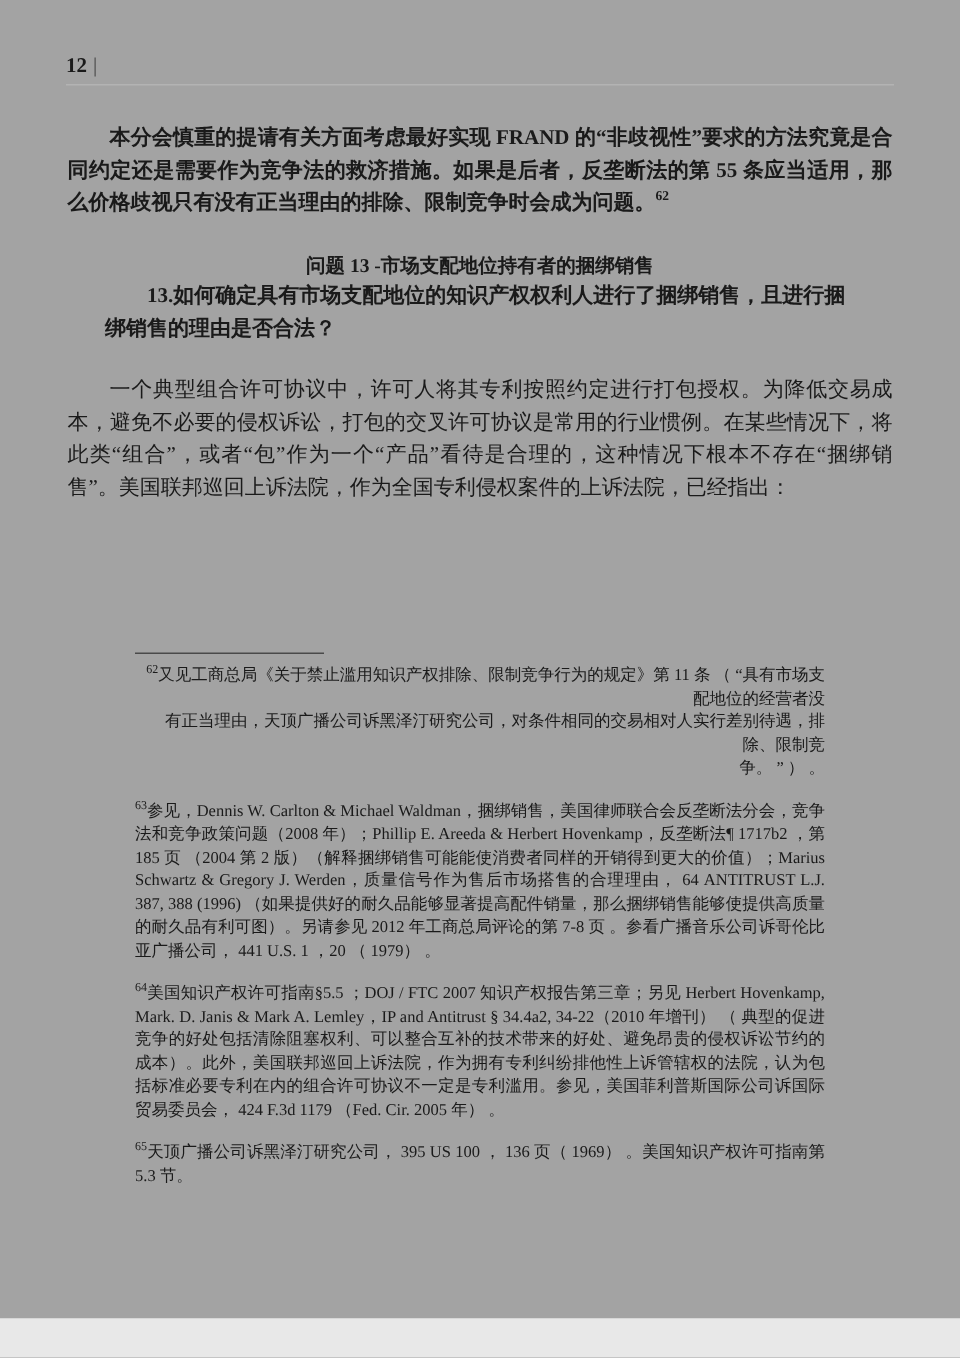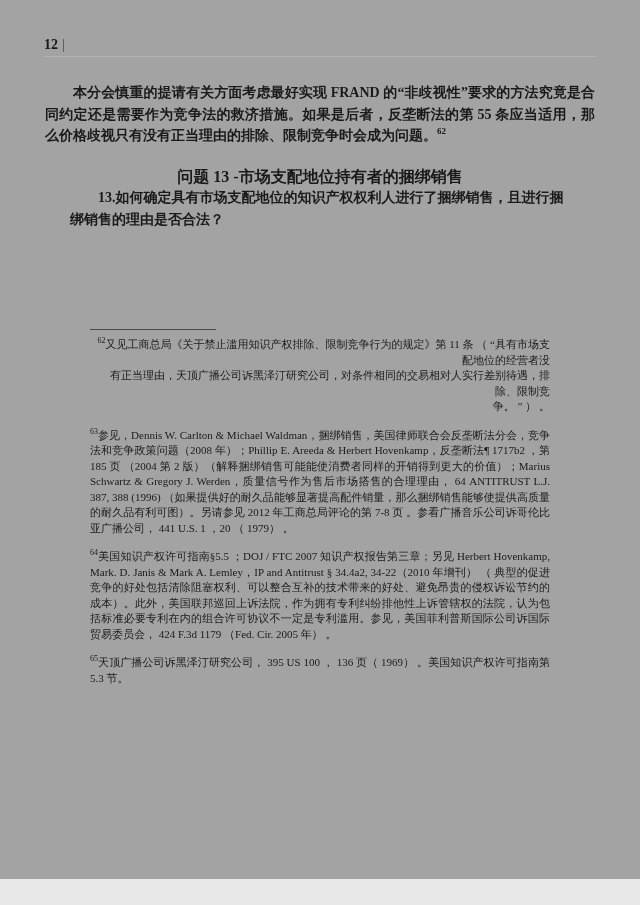--- a/index.html
+++ b/index.html
@@ -28,21 +28,21 @@
     font-size:14px;
     line-height:21.5px;
     text-align:justify;
     text-indent:2em;
     margin:0;
   }
   #p1 { margin-top:25px;font-weight:bold; }
   #p2 { margin-top:11px; }
   #p3 { margin-top:20px; }
   .heading {
-    font-size:16px;
+    font-size:13px;
     font-weight:bold;
     text-align:center;
     line-height:21.5px;
     margin:19px 0 0 0;
   }
   .subheading {
     font-size:14px;
     font-weight:bold;
     line-height:21.5px;
     margin:0 30px 0 25px;
@@ -78,20 +78,21 @@
 
   <div class="content">
 
     <p class="bp" id="p1"><span>本分会慎重的提请有关方面考虑最好实现 FRAND 的“非歧视性”要求的方法究竟是合同约定还是需要作为竞争法的救济措施。如果是后者，反垄断法的第 55 条应当适用，那么价格歧视只有没有正当理由的排除、限制竞争时会成为问题。</span><sup>62</sup></p>
 
     <div class="heading">问题 13 -市场支配地位持有者的捆绑销售</div>
 
     <div class="subheading">13.如何确定具有市场支配地位的知识产权权利人进行了捆绑销售，且进行捆绑销售的理由是否合法？</div>
 
 
+    <p class="bp" id="p3"><span>一个典型组合许可协议中，许可人将其专利按照约定进行打包授权。为降低交易成本，避免不必要的侵权诉讼，打包的交叉许可协议是常用的行业惯例。在某些情况下，将此类“组合”，或者“包”作为一个“产品”看待是合理的，这种情况下根本不存在“捆绑销售”。美国联邦巡回上诉法院，作为全国专利侵权案件的上诉法院，已经指出：</span></p>
 
     <div class="footnotes">
       <div class="fn-rule"></div>
 
       <p class="fn fn-left" id="fn62"><sup>62</sup><span>又见工商总局《关于禁止滥用知识产权排除、限制竞争行为的规定》第 11 条 （ “具有市场支配地位的经营者没</span><span class="fline">有正当理由，天顶广播公司诉黑泽汀研究公司，对条件相同的交易相对人实行差别待遇，排除、限制竞</span><span class="fline">争。 ” ） 。</span></p>
 
       <p class="fn" id="fn63"><sup>63</sup><span>参见，Dennis W. Carlton &amp; Michael Waldman，捆绑销售，美国律师联合会反垄断法分会，竞争法和竞争政策问题（2008 年）；Phillip E. Areeda &amp; Herbert Hovenkamp，反垄断法¶ 1717b2 ，第 185 页 （2004 第 2 版）（解释捆绑销售可能能使消费者同样的开销得到更大的价值）；Marius Schwartz &amp; Gregory J. Werden，质量信号作为售后市场搭售的合理理由， 64 ANTITRUST L.J. 387, 388 (1996) （如果提供好的耐久品能够显著提高配件销量，那么捆绑销售能够使提供高质量的耐久品有利可图）。另请参见 2012 年工商总局评论的第 7-8 页 。参看广播音乐公司诉哥伦比亚广播公司， 441 U.S. 1 ，20 （ 1979） 。</span></p>
 
       <p class="fn" id="fn64"><sup>64</sup><span>美国知识产权许可指南§5.5 ；DOJ / FTC 2007 知识产权报告第三章；另见 Herbert Hovenkamp, Mark. D. Janis &amp; Mark A. Lemley，IP and Antitrust § 34.4a2, 34-22（2010 年增刊） （ 典型的促进竞争的好处包括清除阻塞权利、可以整合互补的技术带来的好处、避免昂贵的侵权诉讼节约的成本）。此外，美国联邦巡回上诉法院，作为拥有专利纠纷排他性上诉管辖权的法院，认为包括标准必要专利在内的组合许可协议不一定是专利滥用。参见，美国菲利普斯国际公司诉国际贸易委员会， 424 F.3d 1179 （Fed. Cir. 2005 年） 。</span></p>
 

